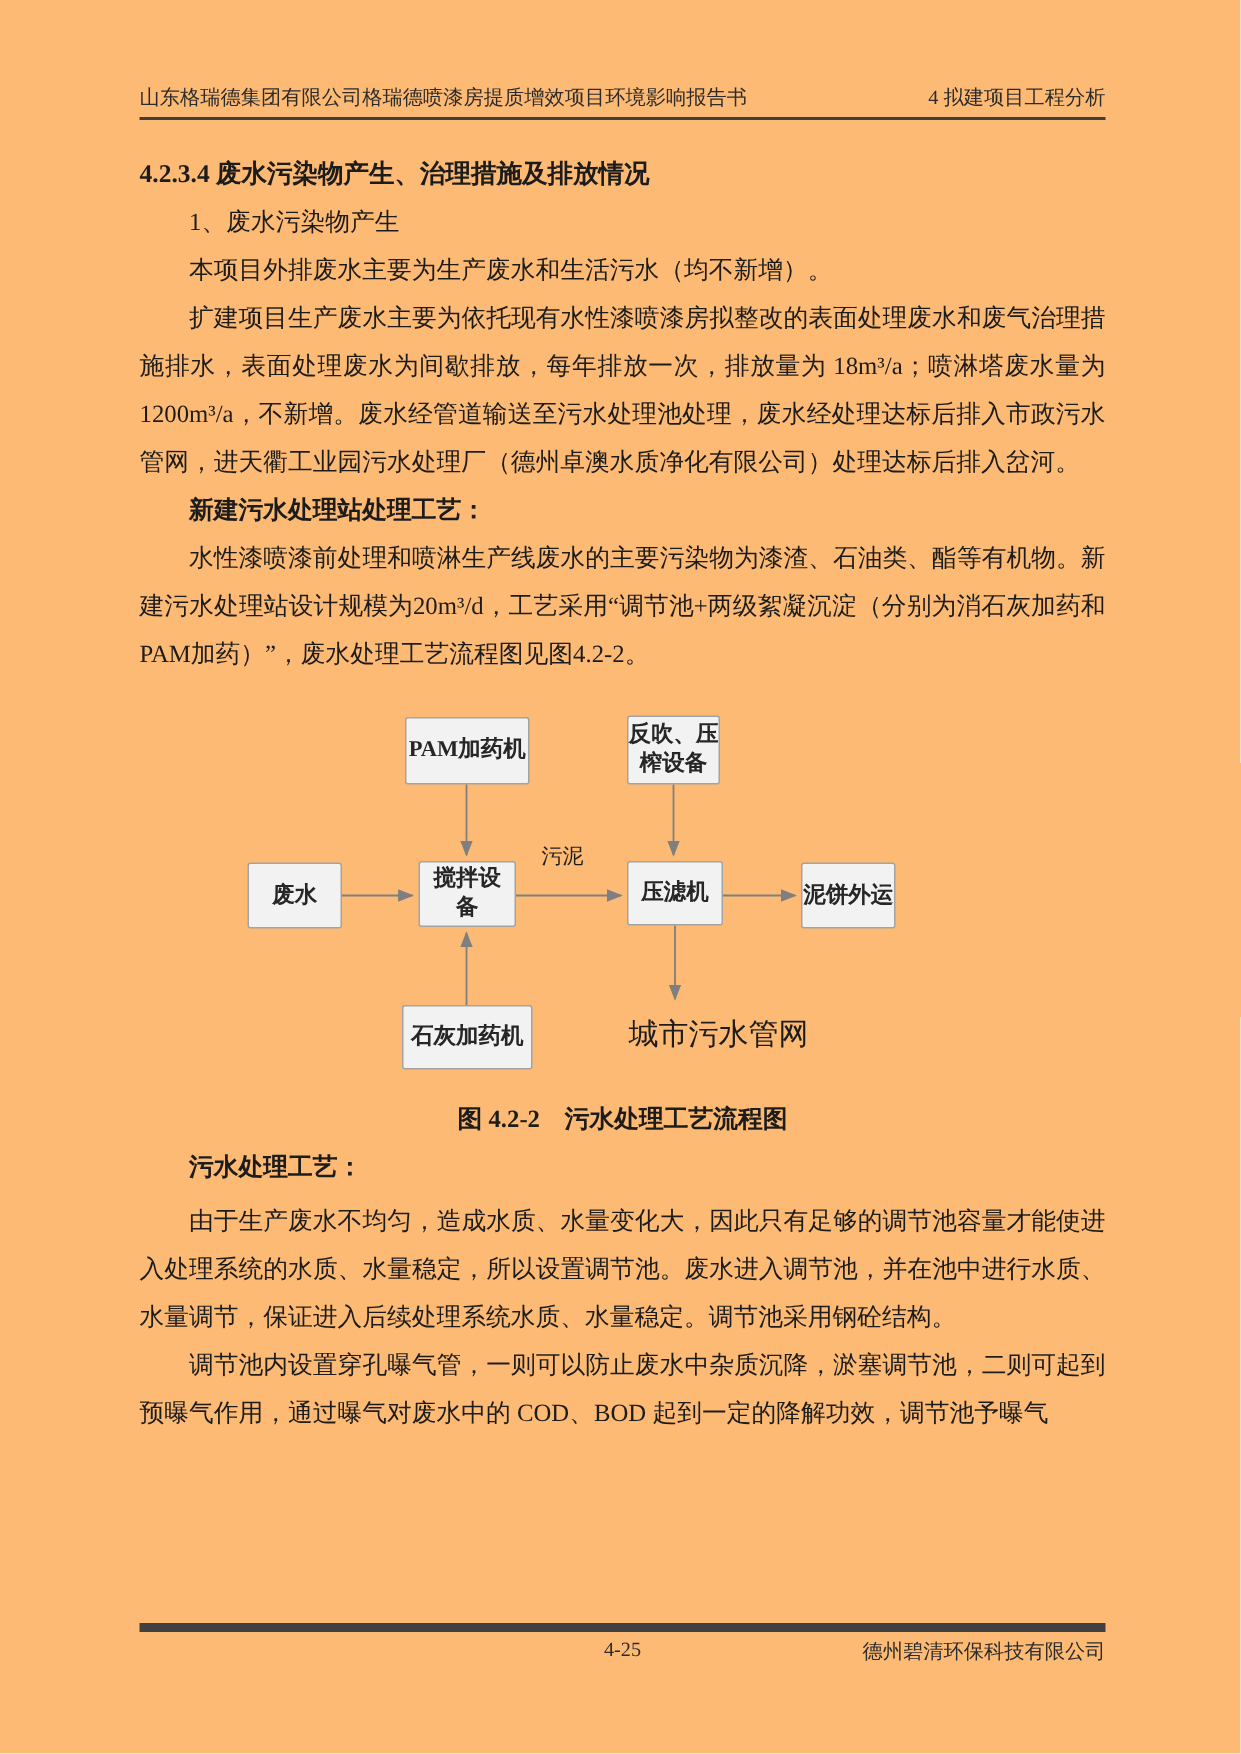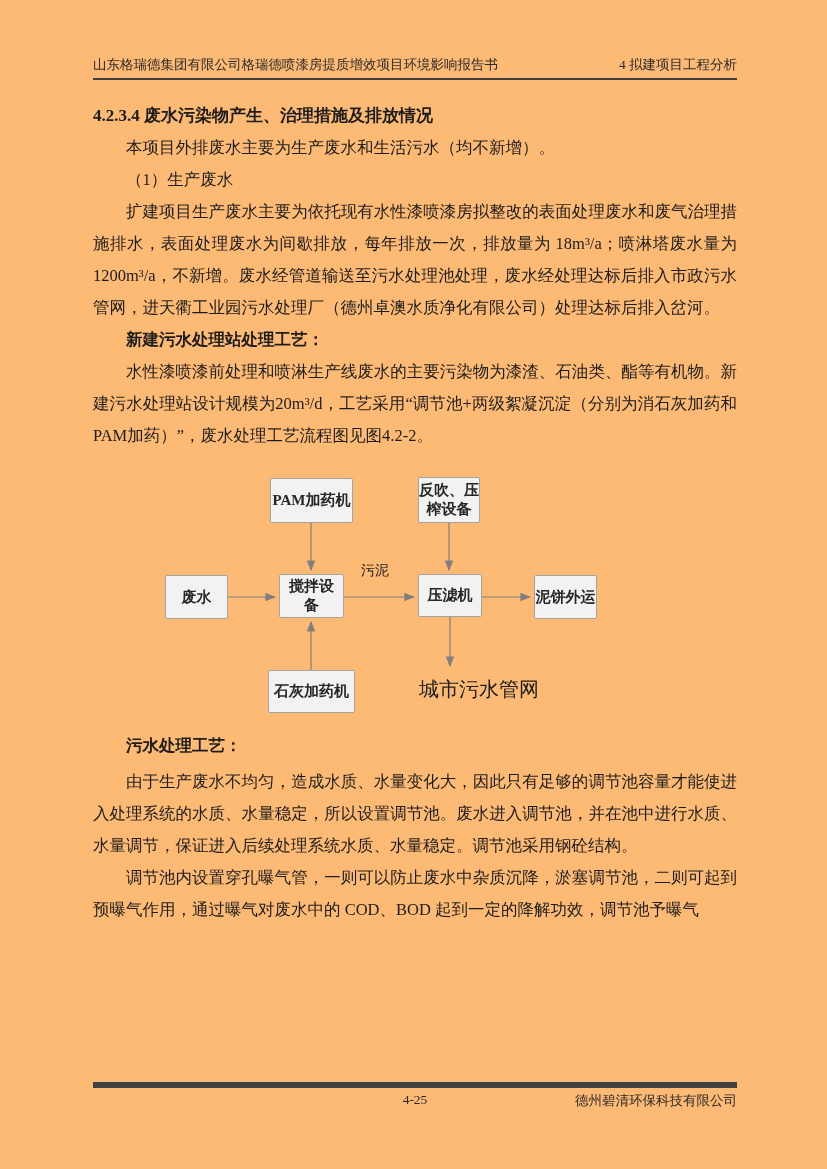--- a/index.html
+++ b/index.html
@@ -40,22 +40,22 @@
 
 <div class="page">
 
   <div class="header">
     <span>山东格瑞德集团有限公司格瑞德喷漆房提质增效项目环境影响报告书</span>
     <span>4 拟建项目工程分析</span>
   </div>
 
   <div class="doc-body">
     <p class="sec-title">4.2.3.4 废水污染物产生、治理措施及排放情况</p>
+    <p>1、废水污染物产生</p>
     <p>本项目外排废水主要为生产废水和生活污水（均不新增）。</p>
-    <p>（1）生产废水</p>
     <p>扩建项目生产废水主要为依托现有水性漆喷漆房拟整改的表面处理废水和废气治理措施排水，表面处理废水为间歇排放，每年排放一次，排放量为 18m³/a；喷淋塔废水量为 1200m³/a，不新增。废水经管道输送至污水处理池处理，废水经处理达标后排入市政污水管网，进天衢工业园污水处理厂（德州卓澳水质净化有限公司）处理达标后排入岔河。</p>
     <p class="bold">新建污水处理站处理工艺：</p>
     <p>水性漆喷漆前处理和喷淋生产线废水的主要污染物为漆渣、石油类、酯等有机物。新建污水处理站设计规模为20m³/d，工艺采用“调节池+两级絮凝沉淀（分别为消石灰加药和PAM加药）”，废水处理工艺流程图见图4.2-2。</p>
 
     <div class="figure">
       <svg width="644" height="278" viewBox="0 0 644 278">
         <defs>
           <marker id="arw" markerWidth="9" markerHeight="7" refX="8" refY="3.5" orient="auto">
             <path d="M0,0 L9,3.5 L0,7 z" fill="#7f7f7f"></path>
           </marker>
@@ -76,20 +76,21 @@
       <div class="node" style="left:186px;top:122px;width:65px;height:44px">搅拌设
 备</div>
       <div class="node" style="left:325px;top:122px;width:64px;height:43px">压滤机</div>
       <div class="node" style="left:441px;top:123px;width:63px;height:44px">泥饼外运</div>
       <div class="node" style="left:175px;top:218px;width:87px;height:43px">石灰加药机</div>
 
       <div class="flow-label small" style="left:268px;top:110px">污泥</div>
       <div class="flow-label" style="left:326px;top:224px">城市污水管网</div>
     </div>
 
+    <p class="caption">图 4.2-2　污水处理工艺流程图</p>
     <p class="bold">污水处理工艺：</p>
     <p class="sp4">由于生产废水不均匀，造成水质、水量变化大，因此只有足够的调节池容量才能使进入处理系统的水质、水量稳定，所以设置调节池。废水进入调节池，并在池中进行水质、水量调节，保证进入后续处理系统水质、水量稳定。调节池采用钢砼结构。</p>
     <p>调节池内设置穿孔曝气管，一则可以防止废水中杂质沉降，淤塞调节池，二则可起到预曝气作用，通过曝气对废水中的 COD、BOD 起到一定的降解功效，调节池予曝气</p>
   </div>
 
   <div class="footer">
     <span class="page-num">4-25</span>
     <span class="company">德州碧清环保科技有限公司</span>
   </div>
 

